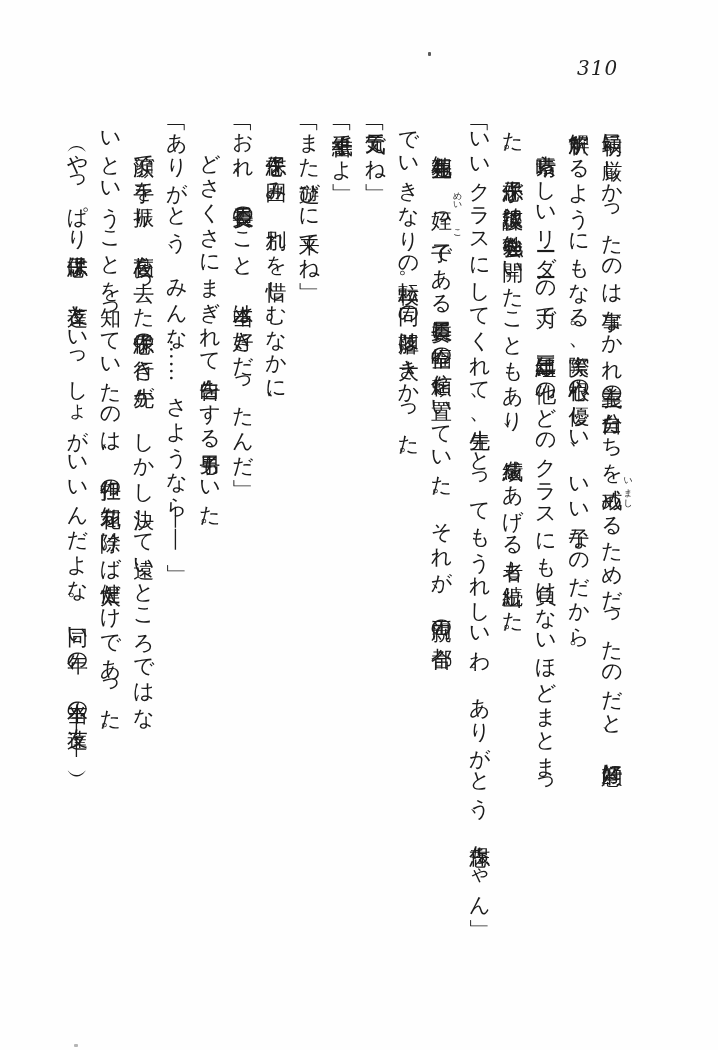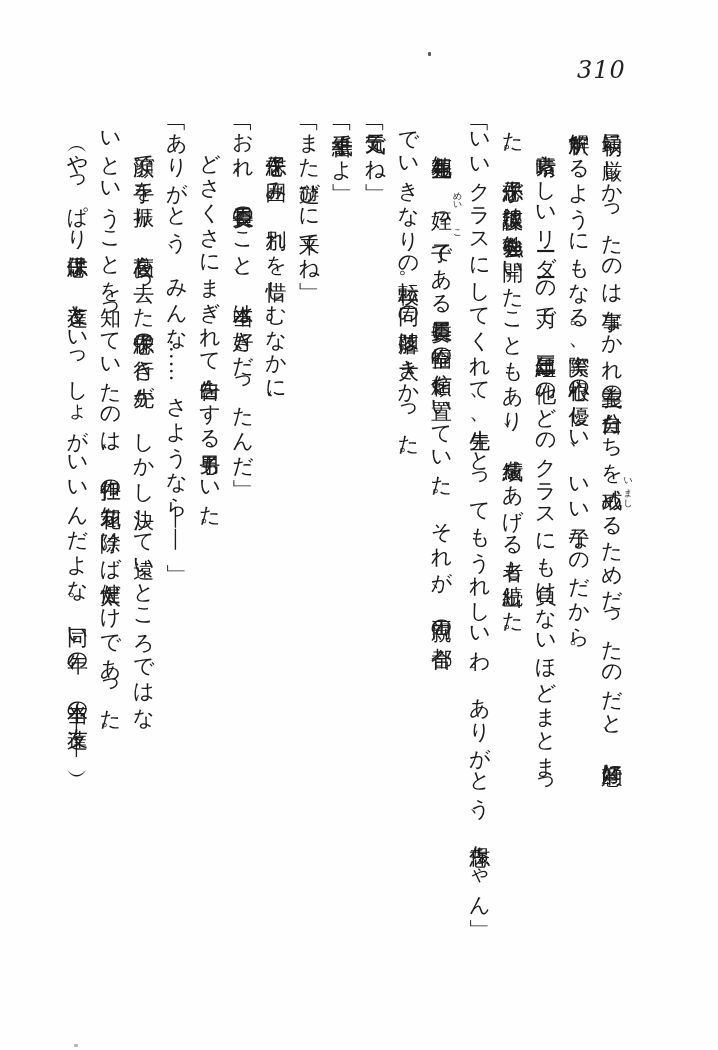--- a/index.html
+++ b/index.html
@@ -21,21 +21,21 @@
   }
   .scan-page {
     position: absolute;
     inset: 0;
     background: var(--bg);
   }
   .pgnum {
     position: absolute;
     top: 58px;
     left: 577px;
-    font-size: 24px;
+    font-size: 20px;
     font-style: italic;
     letter-spacing: 1px;
     color: var(--pgnum);
     line-height: 1;
   }
   .textblock {
     position: absolute;
     top: 117px;
     right: 85px;
     height: 833px;

